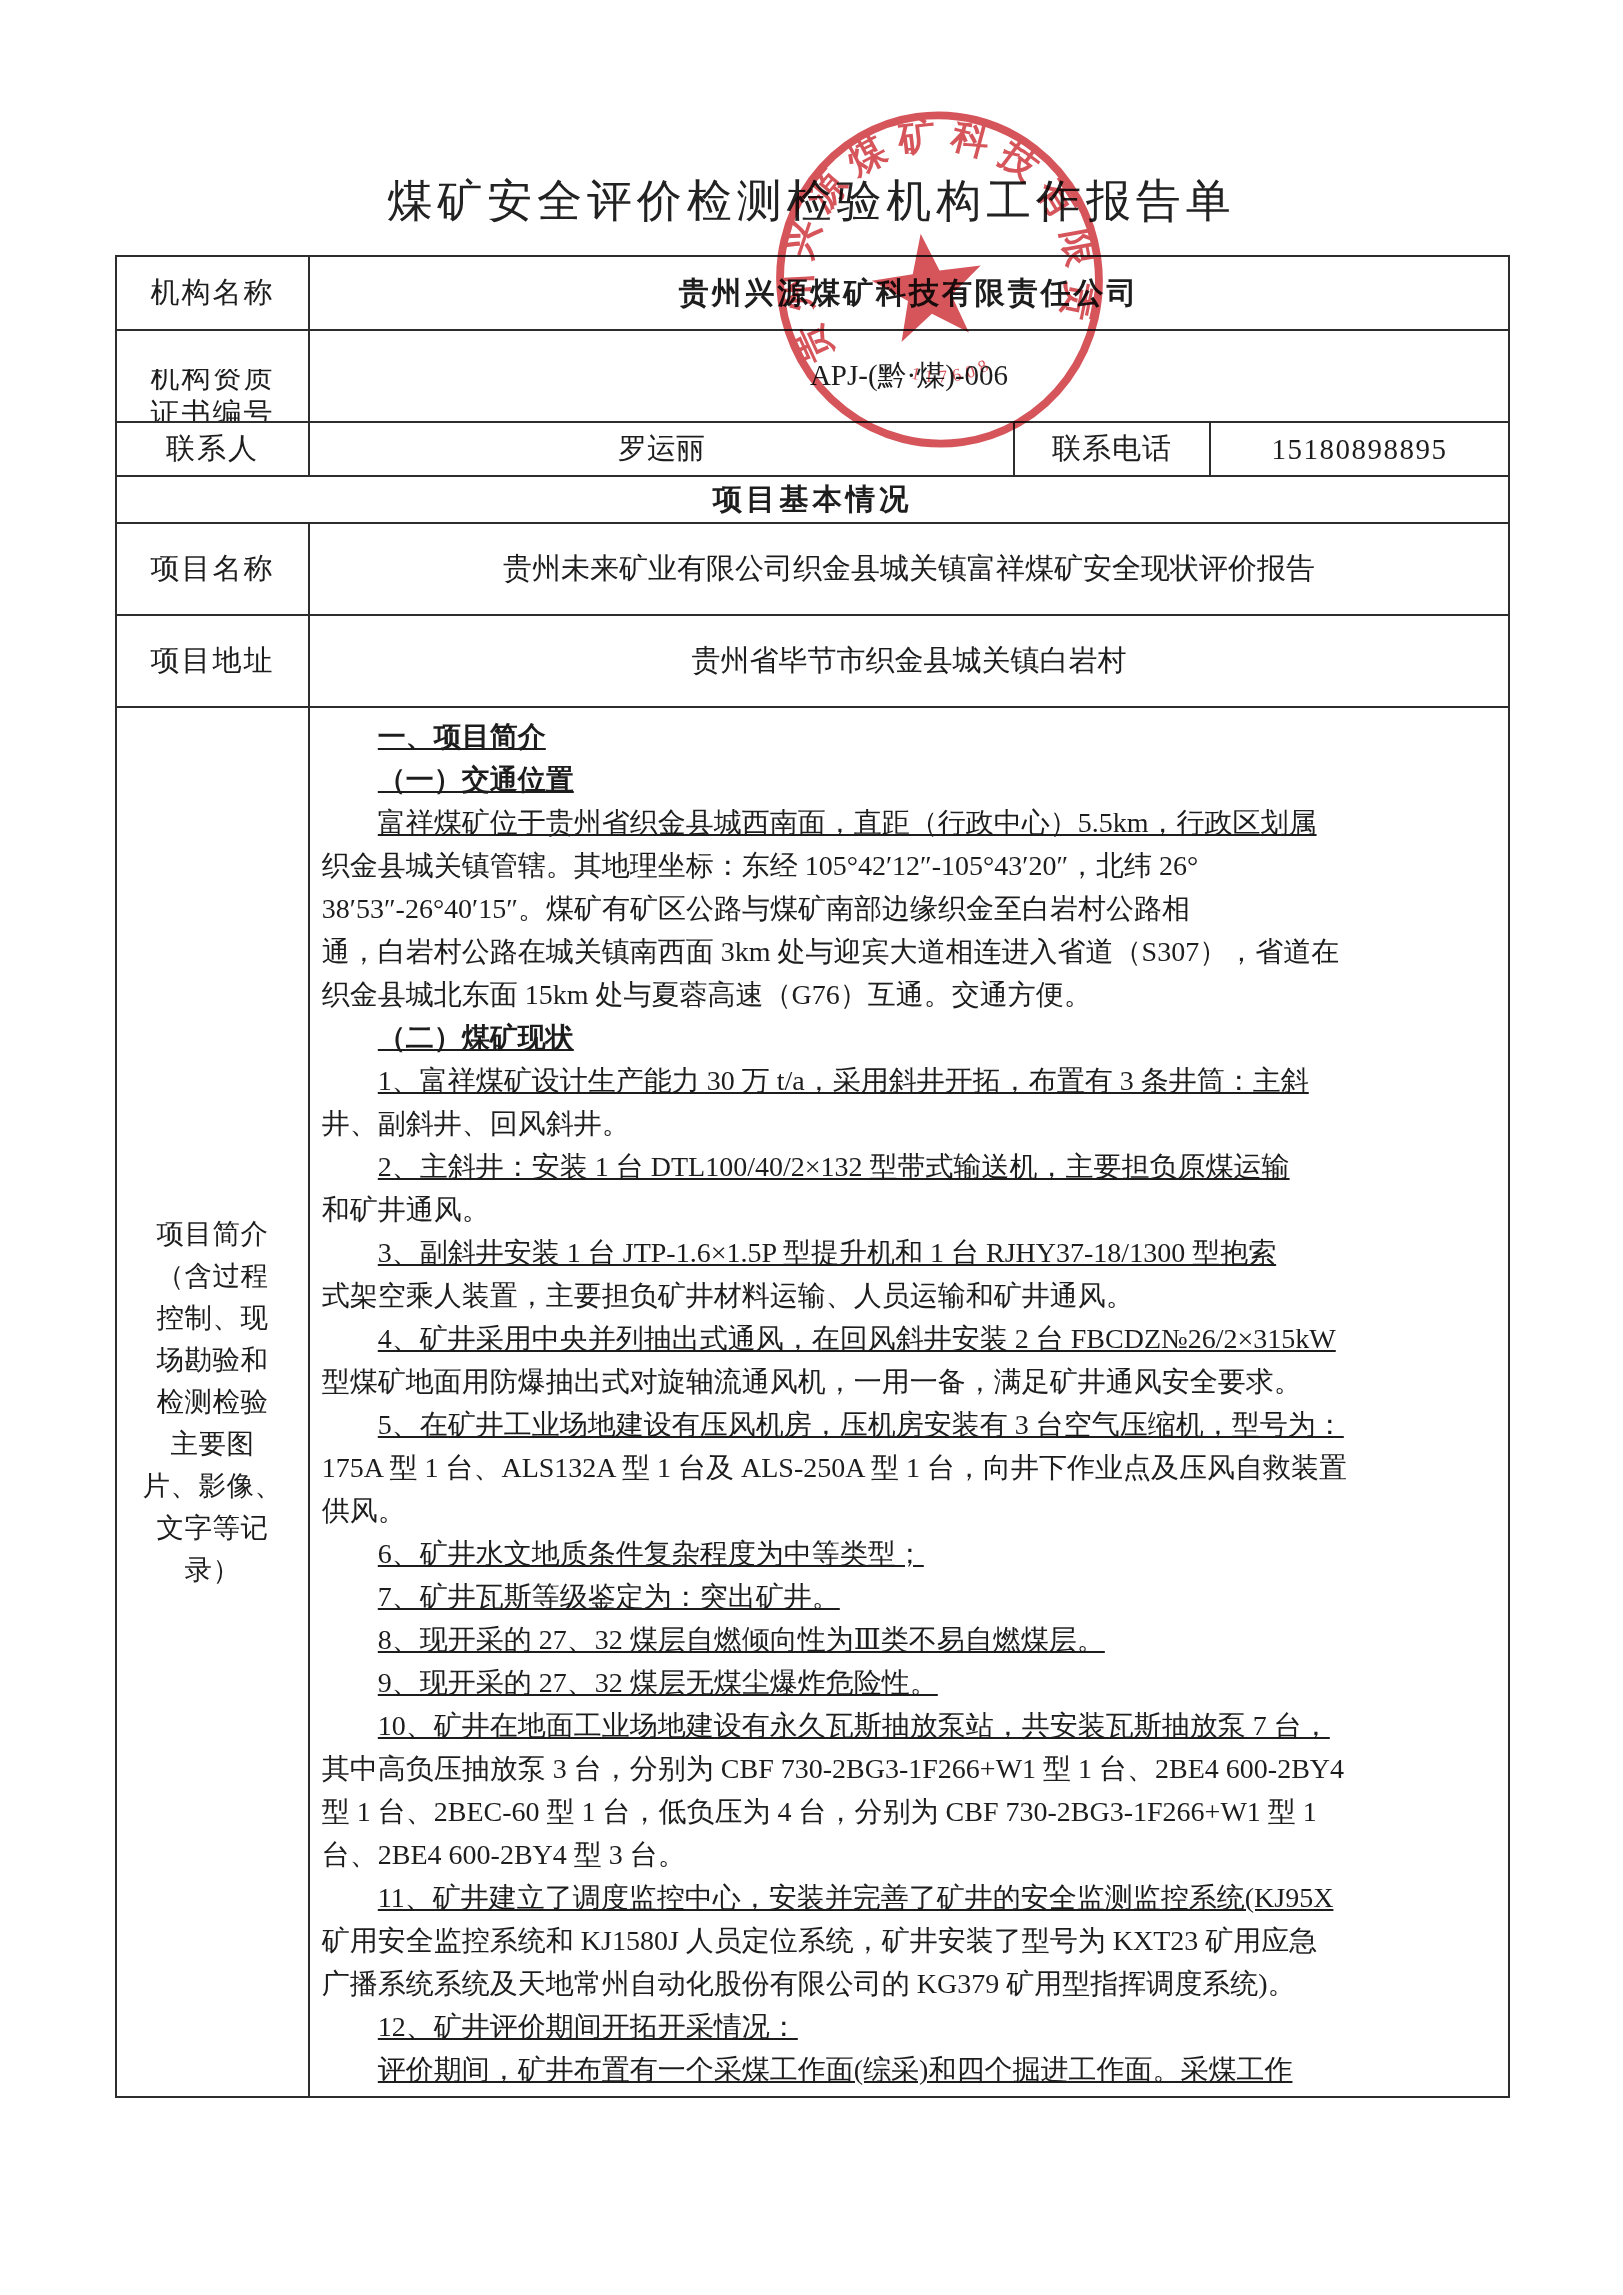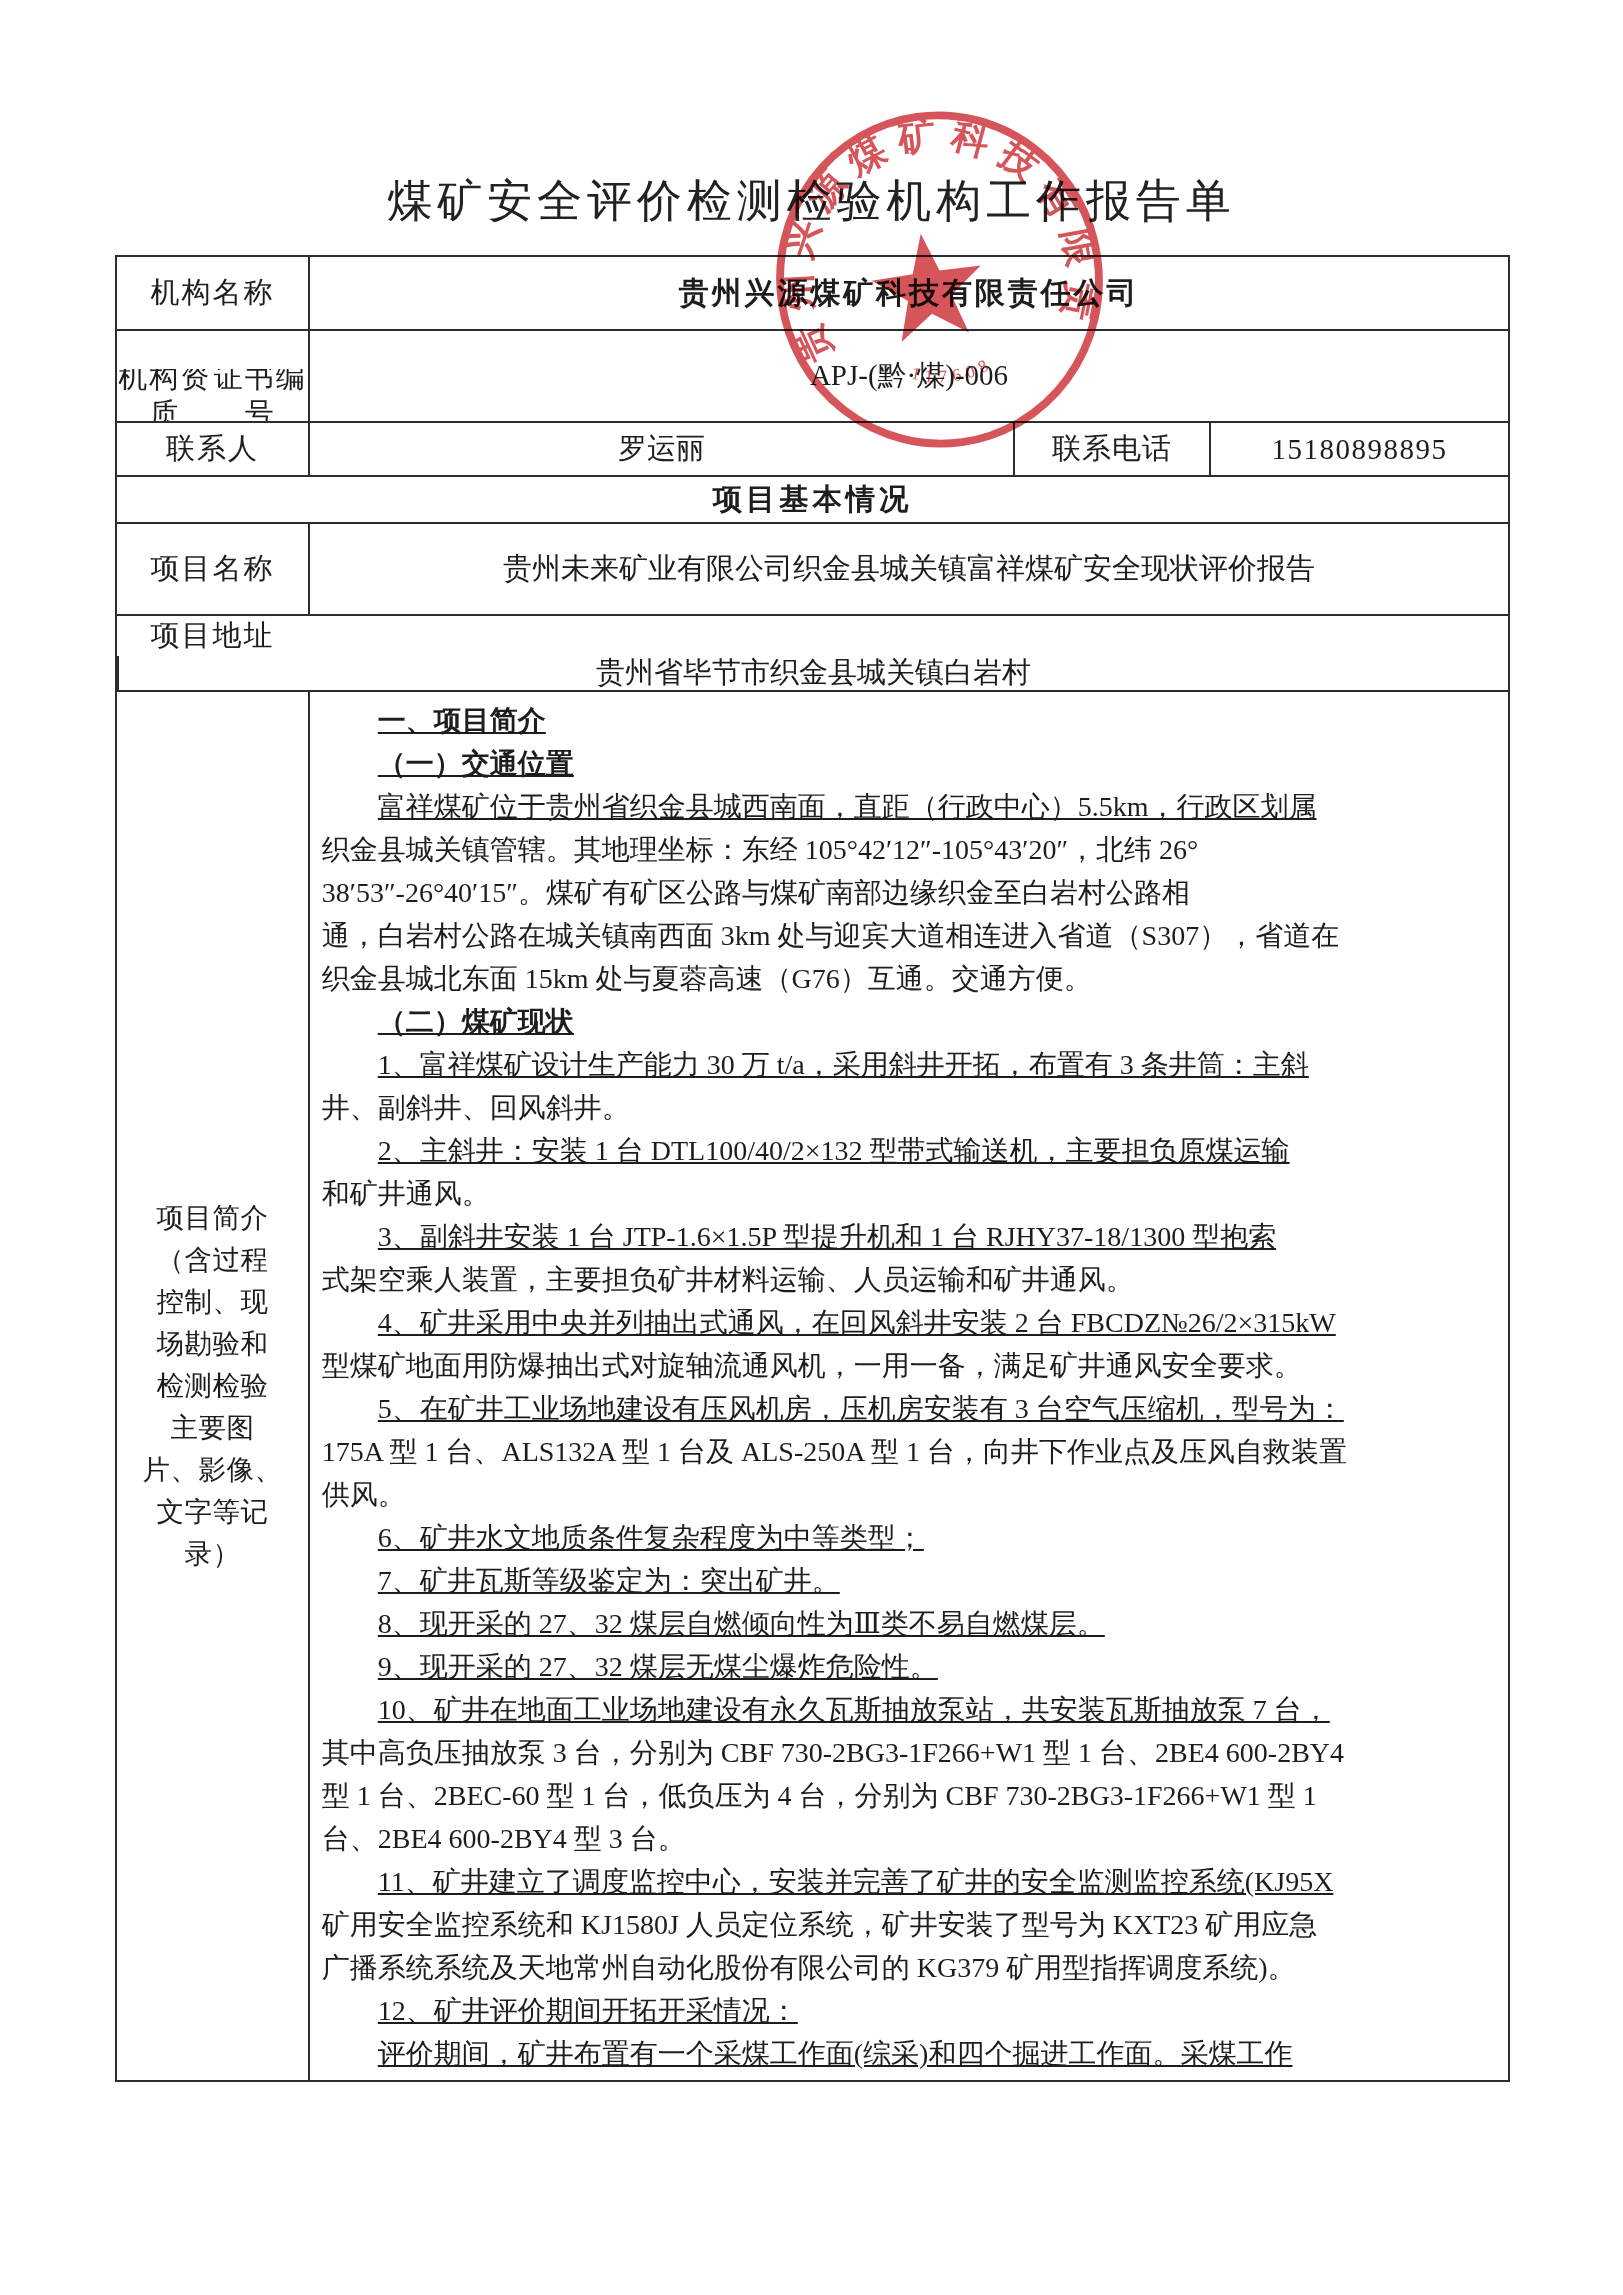--- a/index.html
+++ b/index.html
@@ -12,31 +12,31 @@
     font-size:45px;font-weight:normal;letter-spacing:4.9px;color:#222;
   }
   .report-table{
     position:absolute;left:115px;top:255px;width:1395px;
     border:2.9px solid #2d2d2d;box-sizing:border-box;
     display:flex;flex-direction:column;background:transparent;
   }
   .row{display:flex;box-sizing:border-box;border-top:2px solid #2d2d2d;min-height:0;}
   .row:first-child{border-top:none;}
   .r1{height:72px;} .r2{height:92px;} .r3{height:54px;} .r4{height:47px;}
-  .r5{height:92px;} .r6{height:76px;flex-direction:column;} .r7{height:1390px;}
+  .r5{height:92px;} .r6{height:92px;} .r7{height:1390px;}
   .cell{
     box-sizing:border-box;border-left:2px solid #2d2d2d;
     display:flex;align-items:center;justify-content:center;
     font-size:29px;overflow:hidden;
   }
   .cell:first-child{border-left:none;}
   .label{width:191px;flex:none;text-align:center;letter-spacing:2px;}
   .value{flex:1;text-align:center;}
   .org-value{font-weight:bold;font-size:30px;letter-spacing:2.9px;}
-  .two-line{flex-direction:row;line-height:36px;margin-top:38px;}
+  .two-line{flex-direction:column;line-height:36px;margin-top:38px;}
   .contact-value{width:705px;flex:none;}
   .phone-label{width:196px;flex:none;letter-spacing:1px;}
   .phone-value{flex:1;letter-spacing:1.5px;}
   .header-cell{flex:1;font-weight:bold;font-size:29.4px;letter-spacing:3.9px;justify-content:center;}
   .intro-label{flex-direction:column;justify-content:center;line-height:42px;font-size:27.5px;letter-spacing:0.5px;}
   .intro-label div{white-space:nowrap;}
   .body-cell{
     flex:1;flex-direction:column;align-items:stretch;justify-content:flex-start;
     padding:6.9px 13.7px 0 11.8px;font-size:28px;text-align:left;
   }

